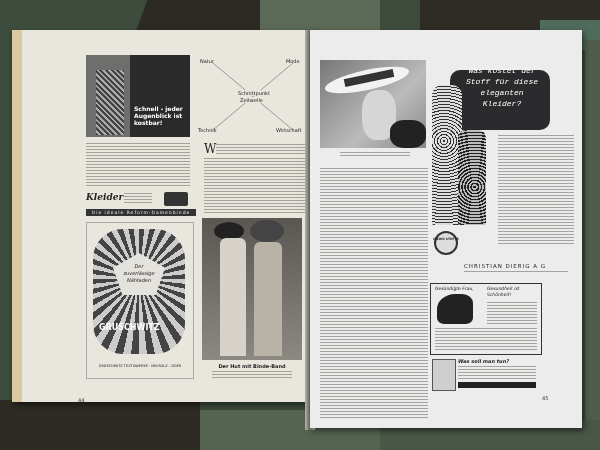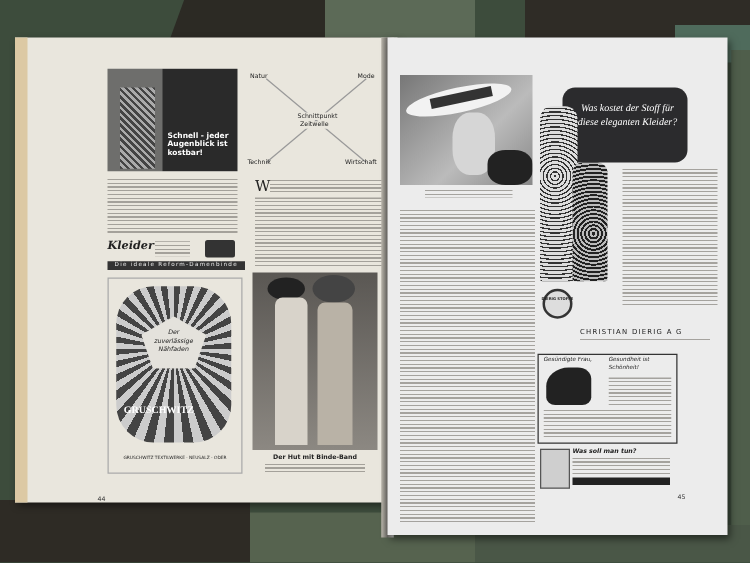--- a/index.html
+++ b/index.html
@@ -62,21 +62,21 @@
     <div class="txt" style="left:0;top:2px;font-size:9px;font-style:italic;font-weight:bold;font-family:'DejaVu Serif',serif;">Kleider</div>
     <div class="lines" style="left:38px;top:3px;width:28px;height:12px;"></div>
     <div style="position:absolute;left:78px;top:2px;width:24px;height:14px;background:#333;border-radius:2px;"></div>
     <div class="txt" style="left:0;top:19px;width:110px;height:7px;background:#333;color:#eee;font-size:4.5px;letter-spacing:1px;text-align:center;line-height:7px;">Die ideale Reform-Damenbinde</div>
   </div>
 
   <div style="position:absolute;left:64px;top:192px;width:106px;height:155px;border:1px solid #aaa;">
     <div style="position:absolute;left:6px;top:6px;width:92px;height:125px;border-radius:30px;background:repeating-conic-gradient(from 0deg at 50% 40%,#444 0 6deg,#ccc 6deg 12deg);"></div>
     <div style="position:absolute;left:26px;top:30px;width:52px;height:42px;background:#e4e2dc;clip-path:polygon(50% 0,100% 35%,82% 100%,18% 100%,0 35%);"></div>
     <div class="txt" style="left:32px;top:40px;width:40px;font-size:5px;font-style:italic;text-align:center;line-height:7px;">Der zuverlässige Nähfaden</div>
-    <div class="txt" style="left:12px;top:100px;font-size:8px;font-weight:bold;color:#fff;font-family:Liberation Serif, serif;">GRUSCHWITZ</div>
+    <div class="txt" style="left:12px;top:100px;font-size:8px;font-weight:bold;color:#fff;">GRUSCHWITZ</div>
     <div class="txt" style="left:2px;top:141px;width:102px;font-size:3.5px;text-align:center;">GRUSCHWITZ TEXTILWERKE · NEUSALZ - ODER</div>
   </div>
 
   <div class="txt" style="left:182px;top:112px;font-size:12px;font-family:'DejaVu Serif',serif;">W</div>
   <div class="lines" style="left:194px;top:114px;width:92px;height:12px;"></div>
   <div class="lines" style="left:182px;top:128px;width:104px;height:55px;"></div>
 
   <div class="photo" style="left:180px;top:188px;width:100px;height:142px;background:linear-gradient(180deg,#5a5753,#8c8882);">
     <div style="position:absolute;left:12px;top:4px;width:30px;height:18px;border-radius:50%;background:#222;"></div>
     <div style="position:absolute;left:48px;top:2px;width:34px;height:22px;border-radius:50%;background:#444;"></div>
@@ -98,21 +98,21 @@
     <div style="position:absolute;left:24px;top:14px;width:50px;height:8px;background:#333;transform:rotate(-12deg);"></div>
     <div style="position:absolute;left:42px;top:30px;width:34px;height:50px;border-radius:40%;background:#d6d6d6;"></div>
     <div style="position:absolute;left:70px;top:60px;width:36px;height:28px;background:#222;border-radius:40%;"></div>
   </div>
   <div class="lines" style="left:30px;top:122px;width:70px;height:6px;"></div>
 
   <div class="lines" style="left:10px;top:138px;width:108px;height:250px;"></div>
 
   <div style="position:absolute;left:120px;top:35px;width:148px;height:215px;">
     <div style="position:absolute;left:20px;top:5px;width:100px;height:60px;background:#2b2b2d;border-radius:10px;"></div>
-    <div class="txt" style="left:30px;top:16px;width:84px;font-size:8px;font-style:italic;font-family:Liberation Serif, serif;color:#fff;text-align:center;line-height:11px;">Was kostet der Stoff für diese eleganten Kleider?</div>
+    <div class="txt" style="left:30px;top:0;width:84px;font-size:8px;font-style:italic;font-family:Liberation Mono, monospace;color:#fff;text-align:center;line-height:11px;">Was kostet der Stoff für diese eleganten Kleider?</div>
     <div style="position:absolute;left:2px;top:20px;width:30px;height:140px;background:repeating-radial-gradient(circle at 40% 40%,#333 0 1px,#ddd 1px 3px);border-radius:10px 10px 2px 2px;"></div>
     <div style="position:absolute;left:28px;top:65px;width:28px;height:95px;background:repeating-radial-gradient(circle at 60% 60%,#222 0 1.5px,#bbb 1.5px 3px);border-radius:8px 8px 2px 2px;"></div>
     <div style="position:absolute;left:4px;top:166px;width:20px;height:20px;border-radius:50%;border:2px solid #333;background:#ddd;"></div>
     <div class="txt" style="left:2px;top:172px;width:28px;font-size:3px;text-align:center;font-weight:bold;">DIERIG STOFFE</div>
     <div class="lines" style="left:68px;top:70px;width:76px;height:110px;"></div>
     <div class="txt" style="left:34px;top:198px;font-size:5.5px;letter-spacing:1px;">CHRISTIAN DIERIG A G</div>
     <div class="lines" style="left:34px;top:206px;width:104px;height:3px;"></div>
   </div>
 
   <div style="position:absolute;left:120px;top:253px;width:110px;height:70px;border:1px solid #333;">

